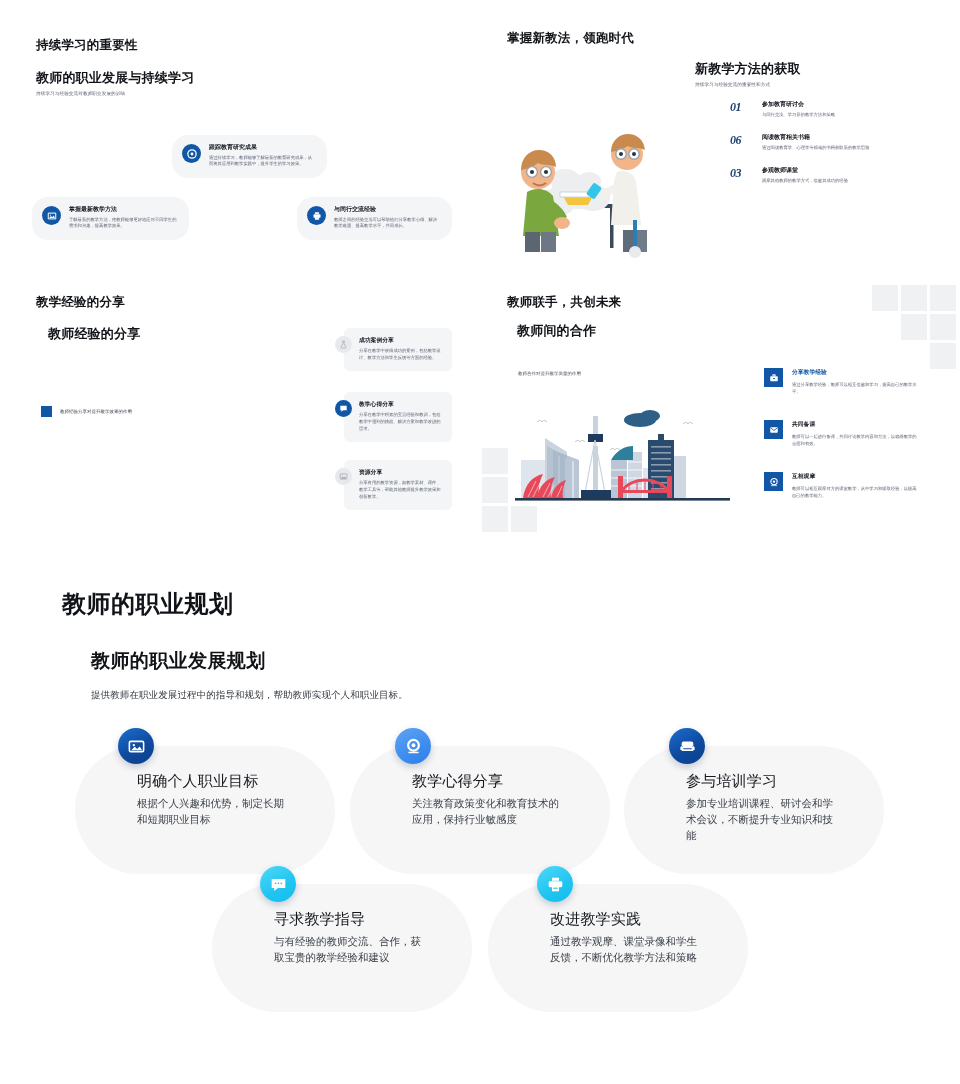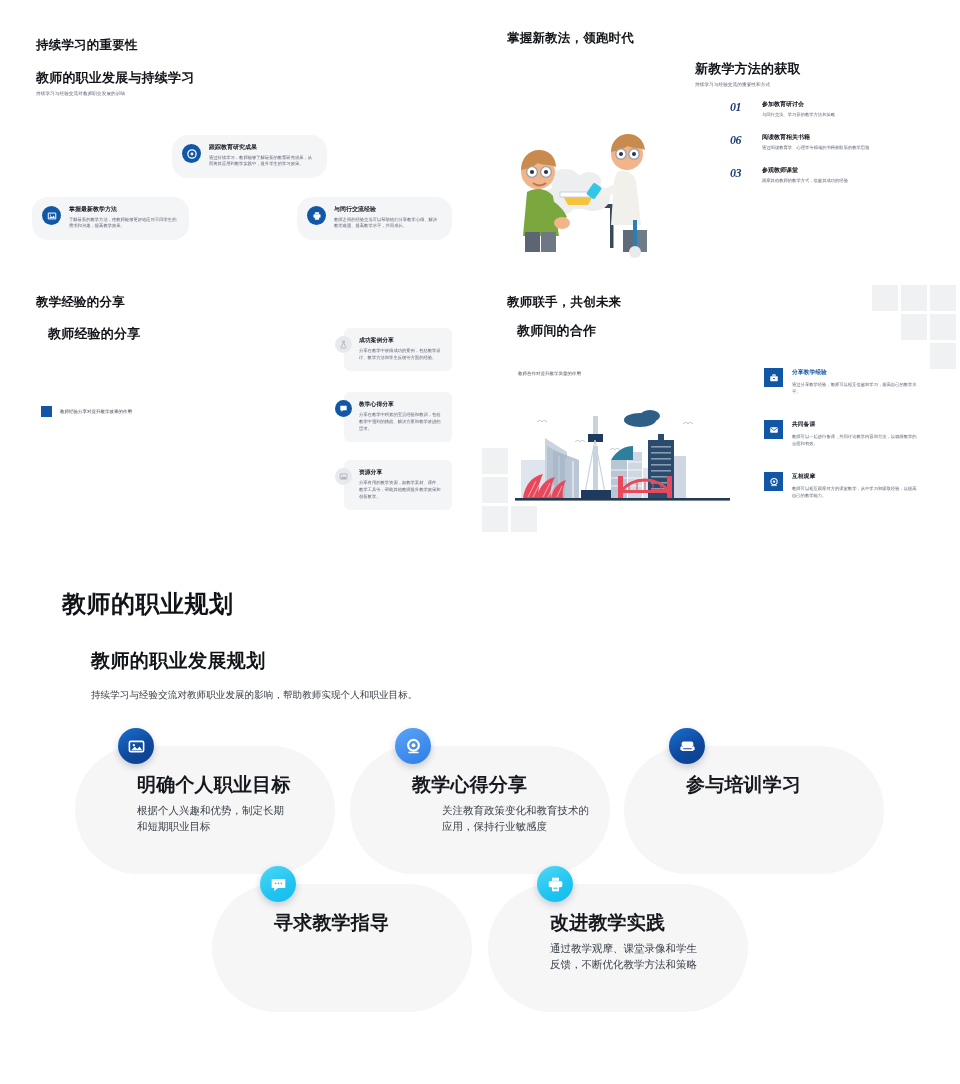--- a/index.html
+++ b/index.html
@@ -83,21 +83,21 @@
   
   .big-title { font-size: 24px; font-weight: 700; color: #101317; letter-spacing: .5px; }
   .big-head  { font-size: 19px; font-weight: 700; color: #101317; letter-spacing: .4px; }
   .big-sub   { font-size: 9.5px; color: #33383f; letter-spacing: .1px; }
 
   .bcard {
     position: absolute; width: 260px; height: 128px;
     background: #f6f6f7; border-radius: 64px;
     padding: 26px 34px 0 62px;
   }
-  .bcard .btt { font-size: 19px; font-weight: 700; color: #15181d; letter-spacing: .2px; }
+  .bcard .btt { font-size: 15px; font-weight: 400; color: #15181d; letter-spacing: .2px; }
   .bcard .bdd { font-size: 10.5px; color: #3b4149; line-height: 1.52; margin-top: 5px; }
   .bicon {
     position: absolute; width: 36px; height: 36px; border-radius: 50%;
     display: flex; align-items: center; justify-content: center;
     box-shadow: 0 3px 7px rgba(20,40,80,.22);
   }
   .bicon svg { width: 19px; height: 19px; fill: #ffffff; }
   .bicon.navy { background: linear-gradient(150deg,#1a6fd0 0%,#0f4a9e 55%,#0c3f8c 100%); }
   .bicon.blue { background: linear-gradient(150deg,#5ea4f5 0%,#3e8ced 60%,#2f7ee6 100%); }
   .bicon.cyan { background: linear-gradient(150deg,#4fd8f8 0%,#20c4f0 60%,#14bdee 100%); }
@@ -428,60 +428,62 @@
       <span>
         <span class="tt" style="display:block;">资源分享</span>
         <span class="dd" style="display:block;">分享有用的教学资源，如教学素材、课件、教学工具等，帮助其他教师提升教学效果和创新教学。</span>
       </span>
     </div>
   </div>
 
   <div class="panel" style="left:0;top:560px;width:960px;height:524px;">
     <div class="big-title" style="position:absolute;left:62px;top:28px;">教师的职业规划</div>
     <div class="big-head" style="position:absolute;left:91px;top:88px;">教师的职业发展规划</div>
-    <div class="big-sub" style="position:absolute;left:91px;top:129px;">持续学习与经验交流对教师职业发展的影响，帮助教师实现个人和职业目标。</div>
+    <div class="big-sub" style="position:absolute;left:91px;top:129px;">提供教师在职业发展过程中的指导和规划，帮助教师实现个人和职业目标。</div>
 
     <div class="bcard" style="left:75px;top:186px;">
       <div class="btt">明确个人职业目标</div>
       <div class="bdd" style="width:150px;">根据个人兴趣和优势，制定长期和短期职业目标</div>
     </div>
     <div class="bicon navy" style="left:118px;top:168px;">
       <svg viewBox="0 0 24 24">
           <rect x="3" y="5.5" width="18" height="13" rx="1.8" fill="none" stroke="#fff" stroke-width="2"></rect>
           <circle cx="8.6" cy="10.2" r="1.5"></circle>
           <path d="M5.4 16.6l4.4-4.6 2.9 3.1 3.3-3.1 3.1 4.6z"></path>
         </svg>
     </div>
 
     <div class="bcard" style="left:350px;top:186px;">
       <div class="btt">教学心得分享</div>
-      <div class="bdd" style="width:150px;margin-left:30px;">关注教育政策变化和教育技术的应用，保持行业敏感度</div>
+      <div class="bdd" style="width:150px;">关注教育政策变化和教育技术的应用，保持行业敏感度</div>
     </div>
     <div class="bicon blue" style="left:395px;top:168px;">
       <svg viewBox="0 0 24 24">
           <circle cx="12" cy="10.4" r="6.8" fill="none" stroke="#fff" stroke-width="2.7"></circle>
           <circle cx="12" cy="10.4" r="2.5"></circle>
           <rect x="5.6" y="18.6" width="12.8" height="1.9"></rect>
         </svg>
     </div>
 
     <div class="bcard" style="left:624px;top:186px;">
       <div class="btt">参与培训学习</div>
+      <div class="bdd" style="width:155px;">参加专业培训课程、研讨会和学术会议，不断提升专业知识和技能</div>
     </div>
     <div class="bicon navy" style="left:669px;top:168px;">
       <svg viewBox="0 0 24 24">
           <path d="M4.6 10.6V8.4c0-1.5 1.2-2.6 2.7-2.6h9.4c1.5 0 2.7 1.1 2.7 2.6v2.2c-1 .3-1.7 1.2-1.7 2.3v1.3H6.3v-1.3c0-1.1-.7-2-1.7-2.3z"></path>
           <path d="M3 13.4c0-1 .8-1.8 1.8-1.8s1.8.8 1.8 1.8v3H3z"></path>
           <path d="M17.4 13.4c0-1 .8-1.8 1.8-1.8s1.8.8 1.8 1.8v3h-3.6z"></path>
           <rect x="4.4" y="15.4" width="15.2" height="2.3" rx="1"></rect>
         </svg>
     </div>
 
     <div class="bcard" style="left:212px;top:324px;">
       <div class="btt">寻求教学指导</div>
+      <div class="bdd" style="width:150px;">与有经验的教师交流、合作，获取宝贵的教学经验和建议</div>
     </div>
     <div class="bicon cyan" style="left:260px;top:306px;">
       <svg viewBox="0 0 24 24">
           <path d="M3.4 5.2h17.2v11.2h-9.4l-4.6 3.8v-3.8H3.4z"></path>
           <circle cx="8.4" cy="10.6" r="1.05" fill="#20c4f0"></circle>
           <circle cx="12" cy="10.6" r="1.05" fill="#20c4f0"></circle>
           <circle cx="15.6" cy="10.6" r="1.05" fill="#20c4f0"></circle>
         </svg>
     </div>
 

